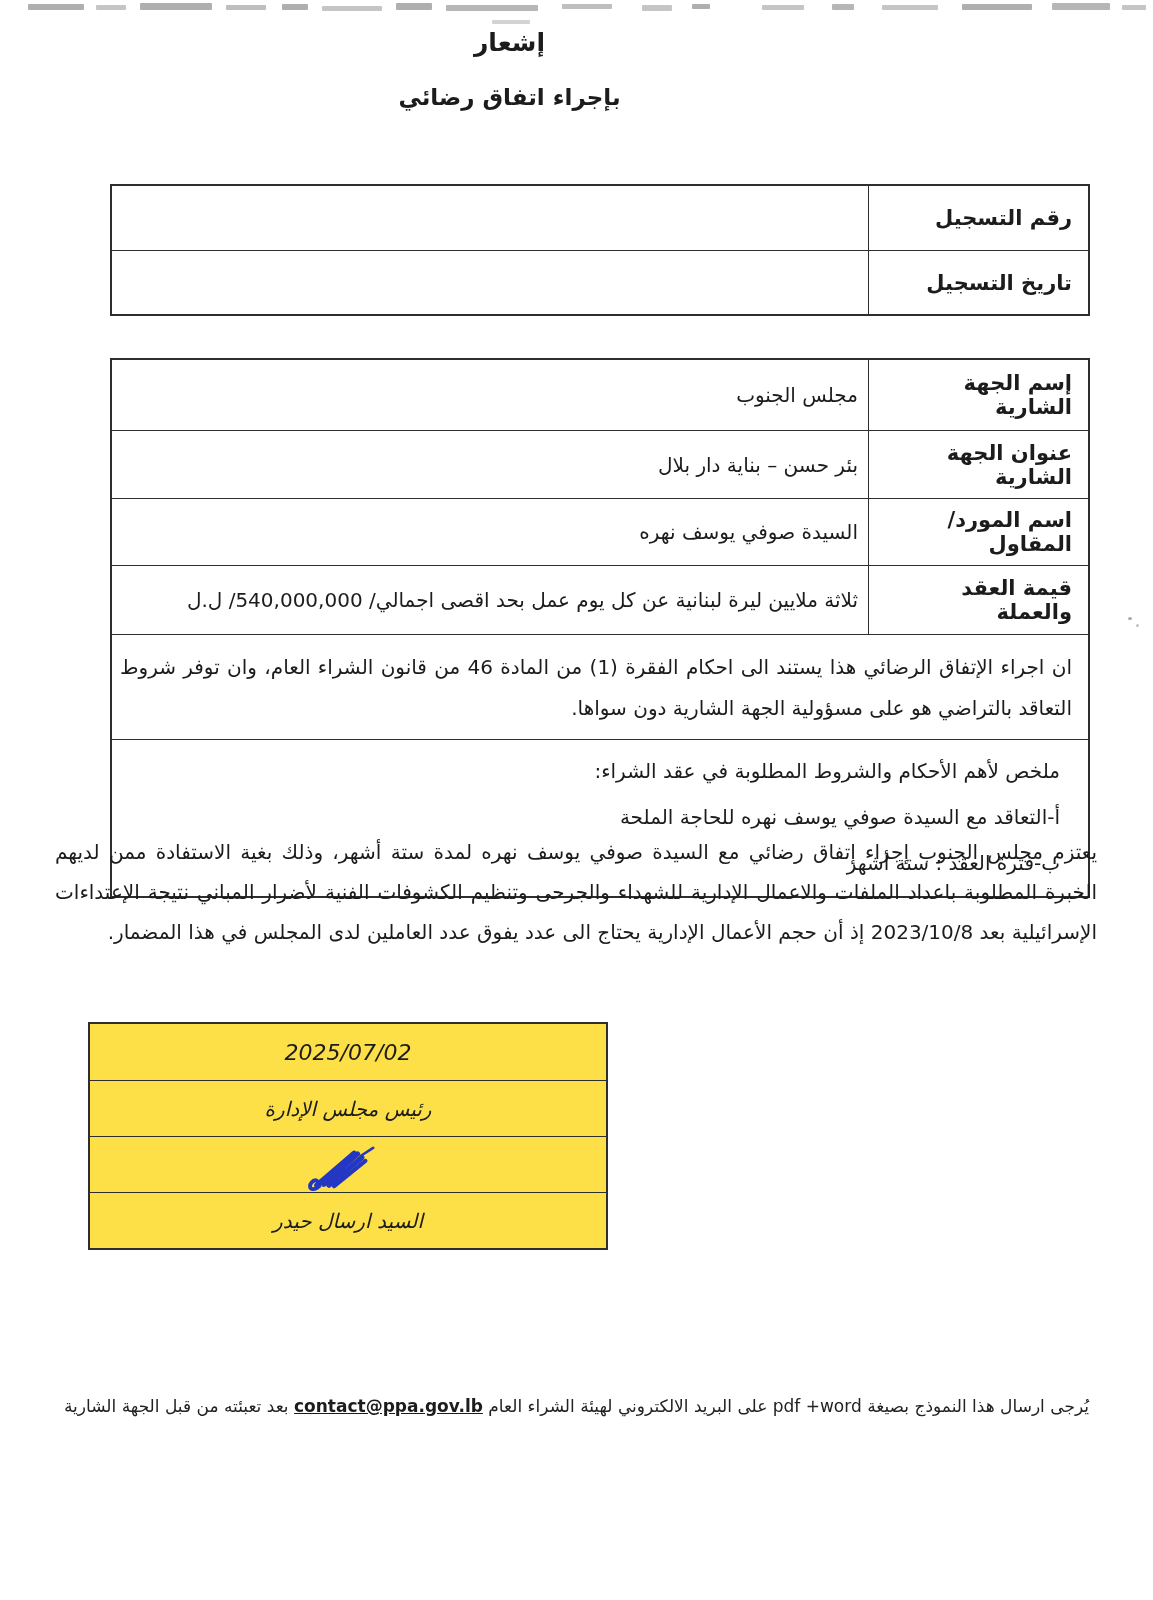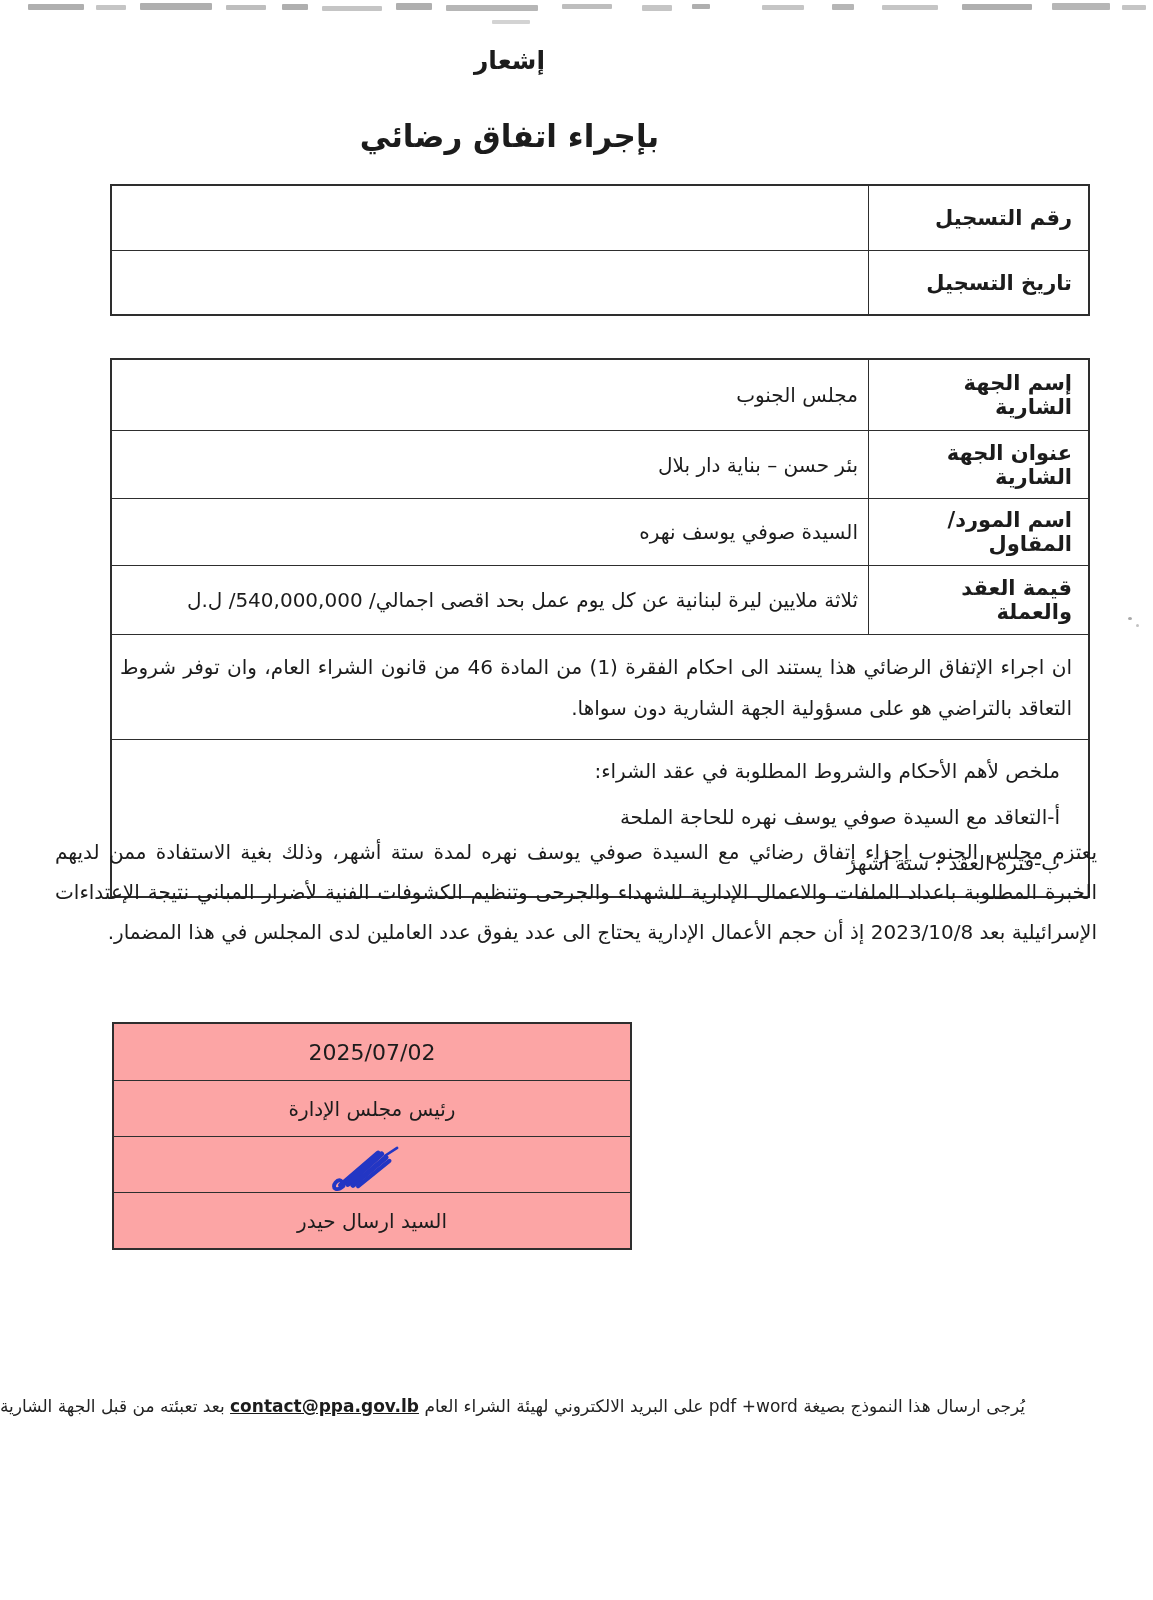--- a/index.html
+++ b/index.html
@@ -5,48 +5,48 @@
   html,body{margin:0;padding:0;}
   body{
     width:1153px;height:1600px;position:relative;background:#ffffff;
     font-family:"DejaVu Sans", sans-serif;color:#1c1c1c;overflow:hidden;
     direction:rtl;
   }
   
   .scan-strip{position:absolute;top:0;left:0;width:1153px;height:30px;}
   .scan-strip i{position:absolute;background:#6e6e6e;opacity:.55;border-radius:1px;display:block;}
 
-  .doc-title{position:absolute;top:46px;left:0;width:1019px;text-align:center;font-weight:bold;}
+  .doc-title{position:absolute;top:28px;left:0;width:1019px;text-align:center;font-weight:bold;}
   .doc-title .t1{font-size:25px;letter-spacing:1px;}
-  .doc-title .t2{font-size:31px;margin-top:43px;}
+  .doc-title .t2{font-size:23px;margin-top:27px;}
 
   .tbl{position:absolute;right:63px;width:980px;border:2px solid #2e2e2e;background:#fff;box-sizing:border-box;}
   .trow{display:flex;box-sizing:border-box;}
   .trow + .trow{border-top:1.6px solid #2e2e2e;}
   .tlabel{
     width:220px;box-sizing:border-box;border-left:1.6px solid #2e2e2e;
     display:flex;align-items:center;justify-content:flex-start;
     padding:0 16px;font-weight:bold;font-size:21px;
   }
   .tvalue{flex:1;display:flex;align-items:center;justify-content:flex-start;padding:0 10px;font-size:20px;}
   .reg-row{height:64px;}
   .full-cell{display:block;width:100%;box-sizing:border-box;font-size:20px;}
   .legal-cell{padding:12px 16px 10px 8px;line-height:41px;text-align:justify;}
   .summary-cell{padding:8px 28px 10px 20px;line-height:46px;}
   .summary-cell div{white-space:nowrap;}
 
   .intent{position:absolute;top:832px;right:56px;width:1042px;font-size:20px;line-height:40px;text-align:justify;}
 
-  .sig-tbl{position:absolute;right:521px;top:1022px;width:520px;border:2px solid #2e2e2e;background:#fca5a5;box-sizing:border-box;}
+  .sig-tbl{position:absolute;right:545px;top:1022px;width:520px;border:2px solid #2e2e2e;background:#fde047;box-sizing:border-box;font-style:italic;}
   .srow{height:56px;display:flex;align-items:center;justify-content:center;font-size:20px;box-sizing:border-box;}
   .srow + .srow{border-top:1.6px solid #2e2e2e;}
   .srow.date{font-size:22px;}
   .sig-ink{margin-top:4px;}
 
-  .footer{position:absolute;top:1396px;left:0;width:1153px;text-align:left;font-size:17px;color:#222;}
+  .footer{position:absolute;top:1396px;left:0;width:1153px;text-align:center;font-size:17px;color:#222;}
   .footer .ltr{direction:ltr;unicode-bidi:embed;}
   .footer a{color:#1c1c1c;text-decoration:underline;font-weight:bold;}
 
   .smudge{position:absolute;background:#a8a8a8;border-radius:50%;}
 </style>
 </head>
 <body>
 
 <div class="scan-strip">
   <i style="left:28px;top:4px;width:56px;height:6px;"></i>

